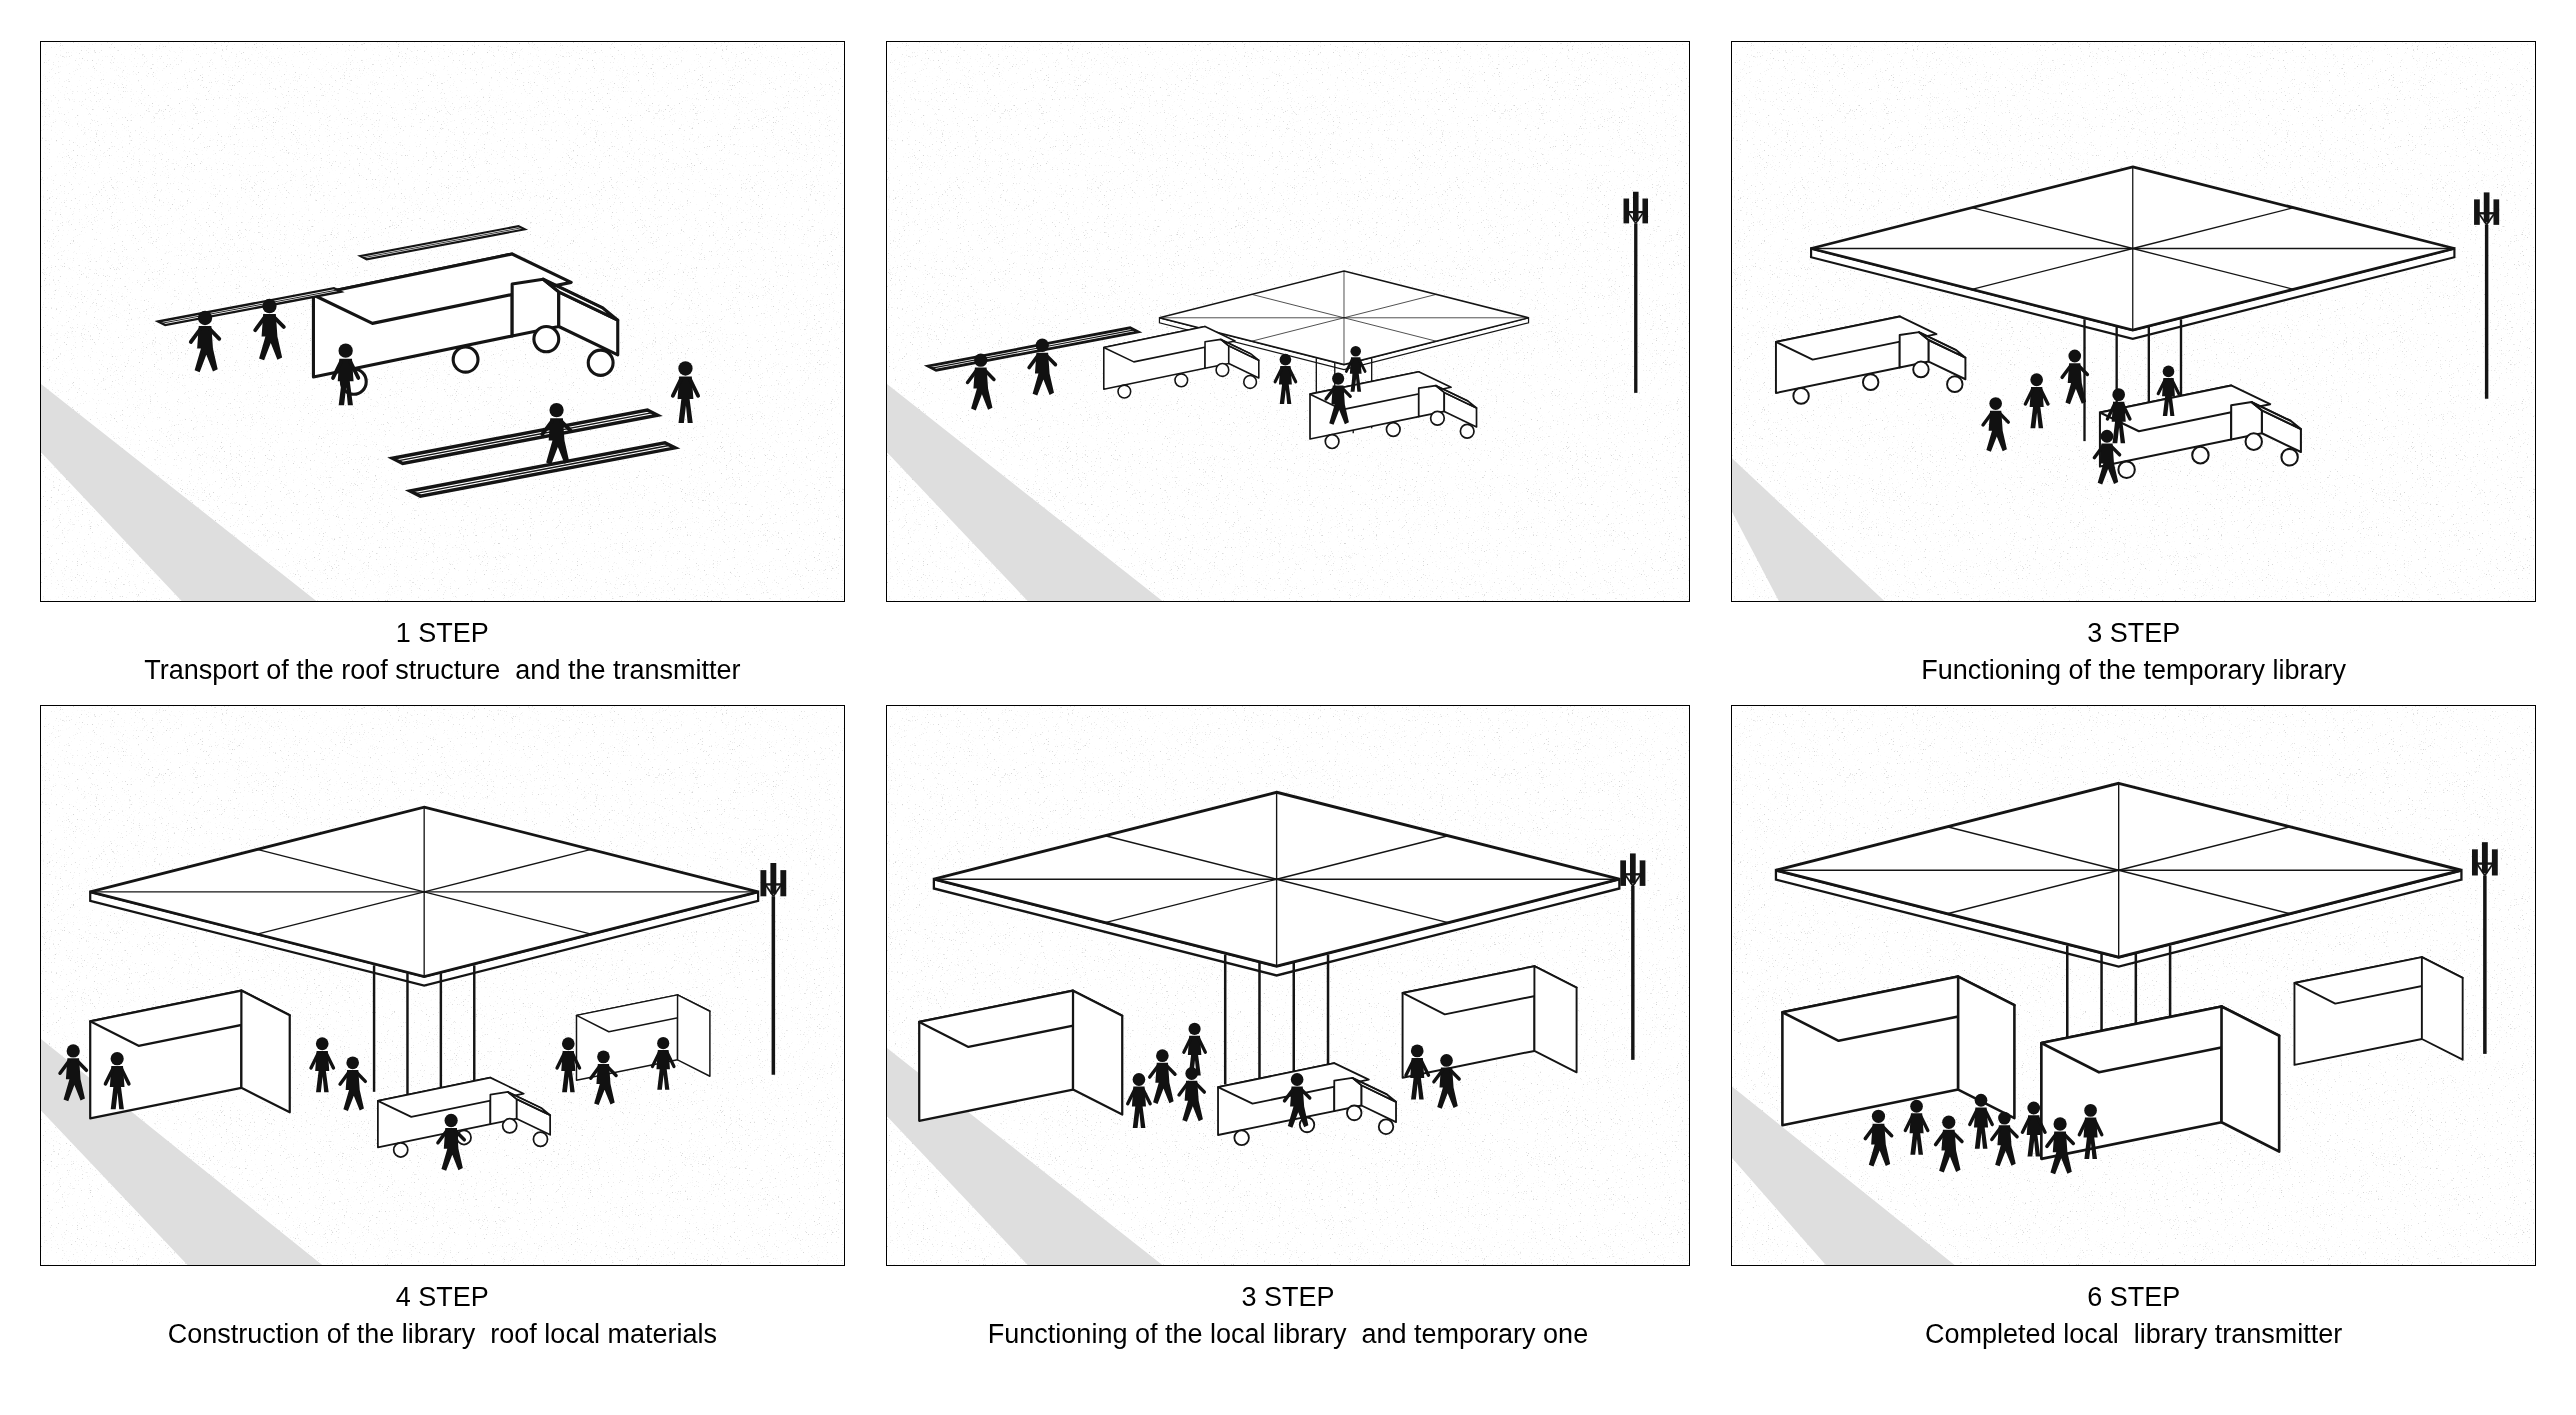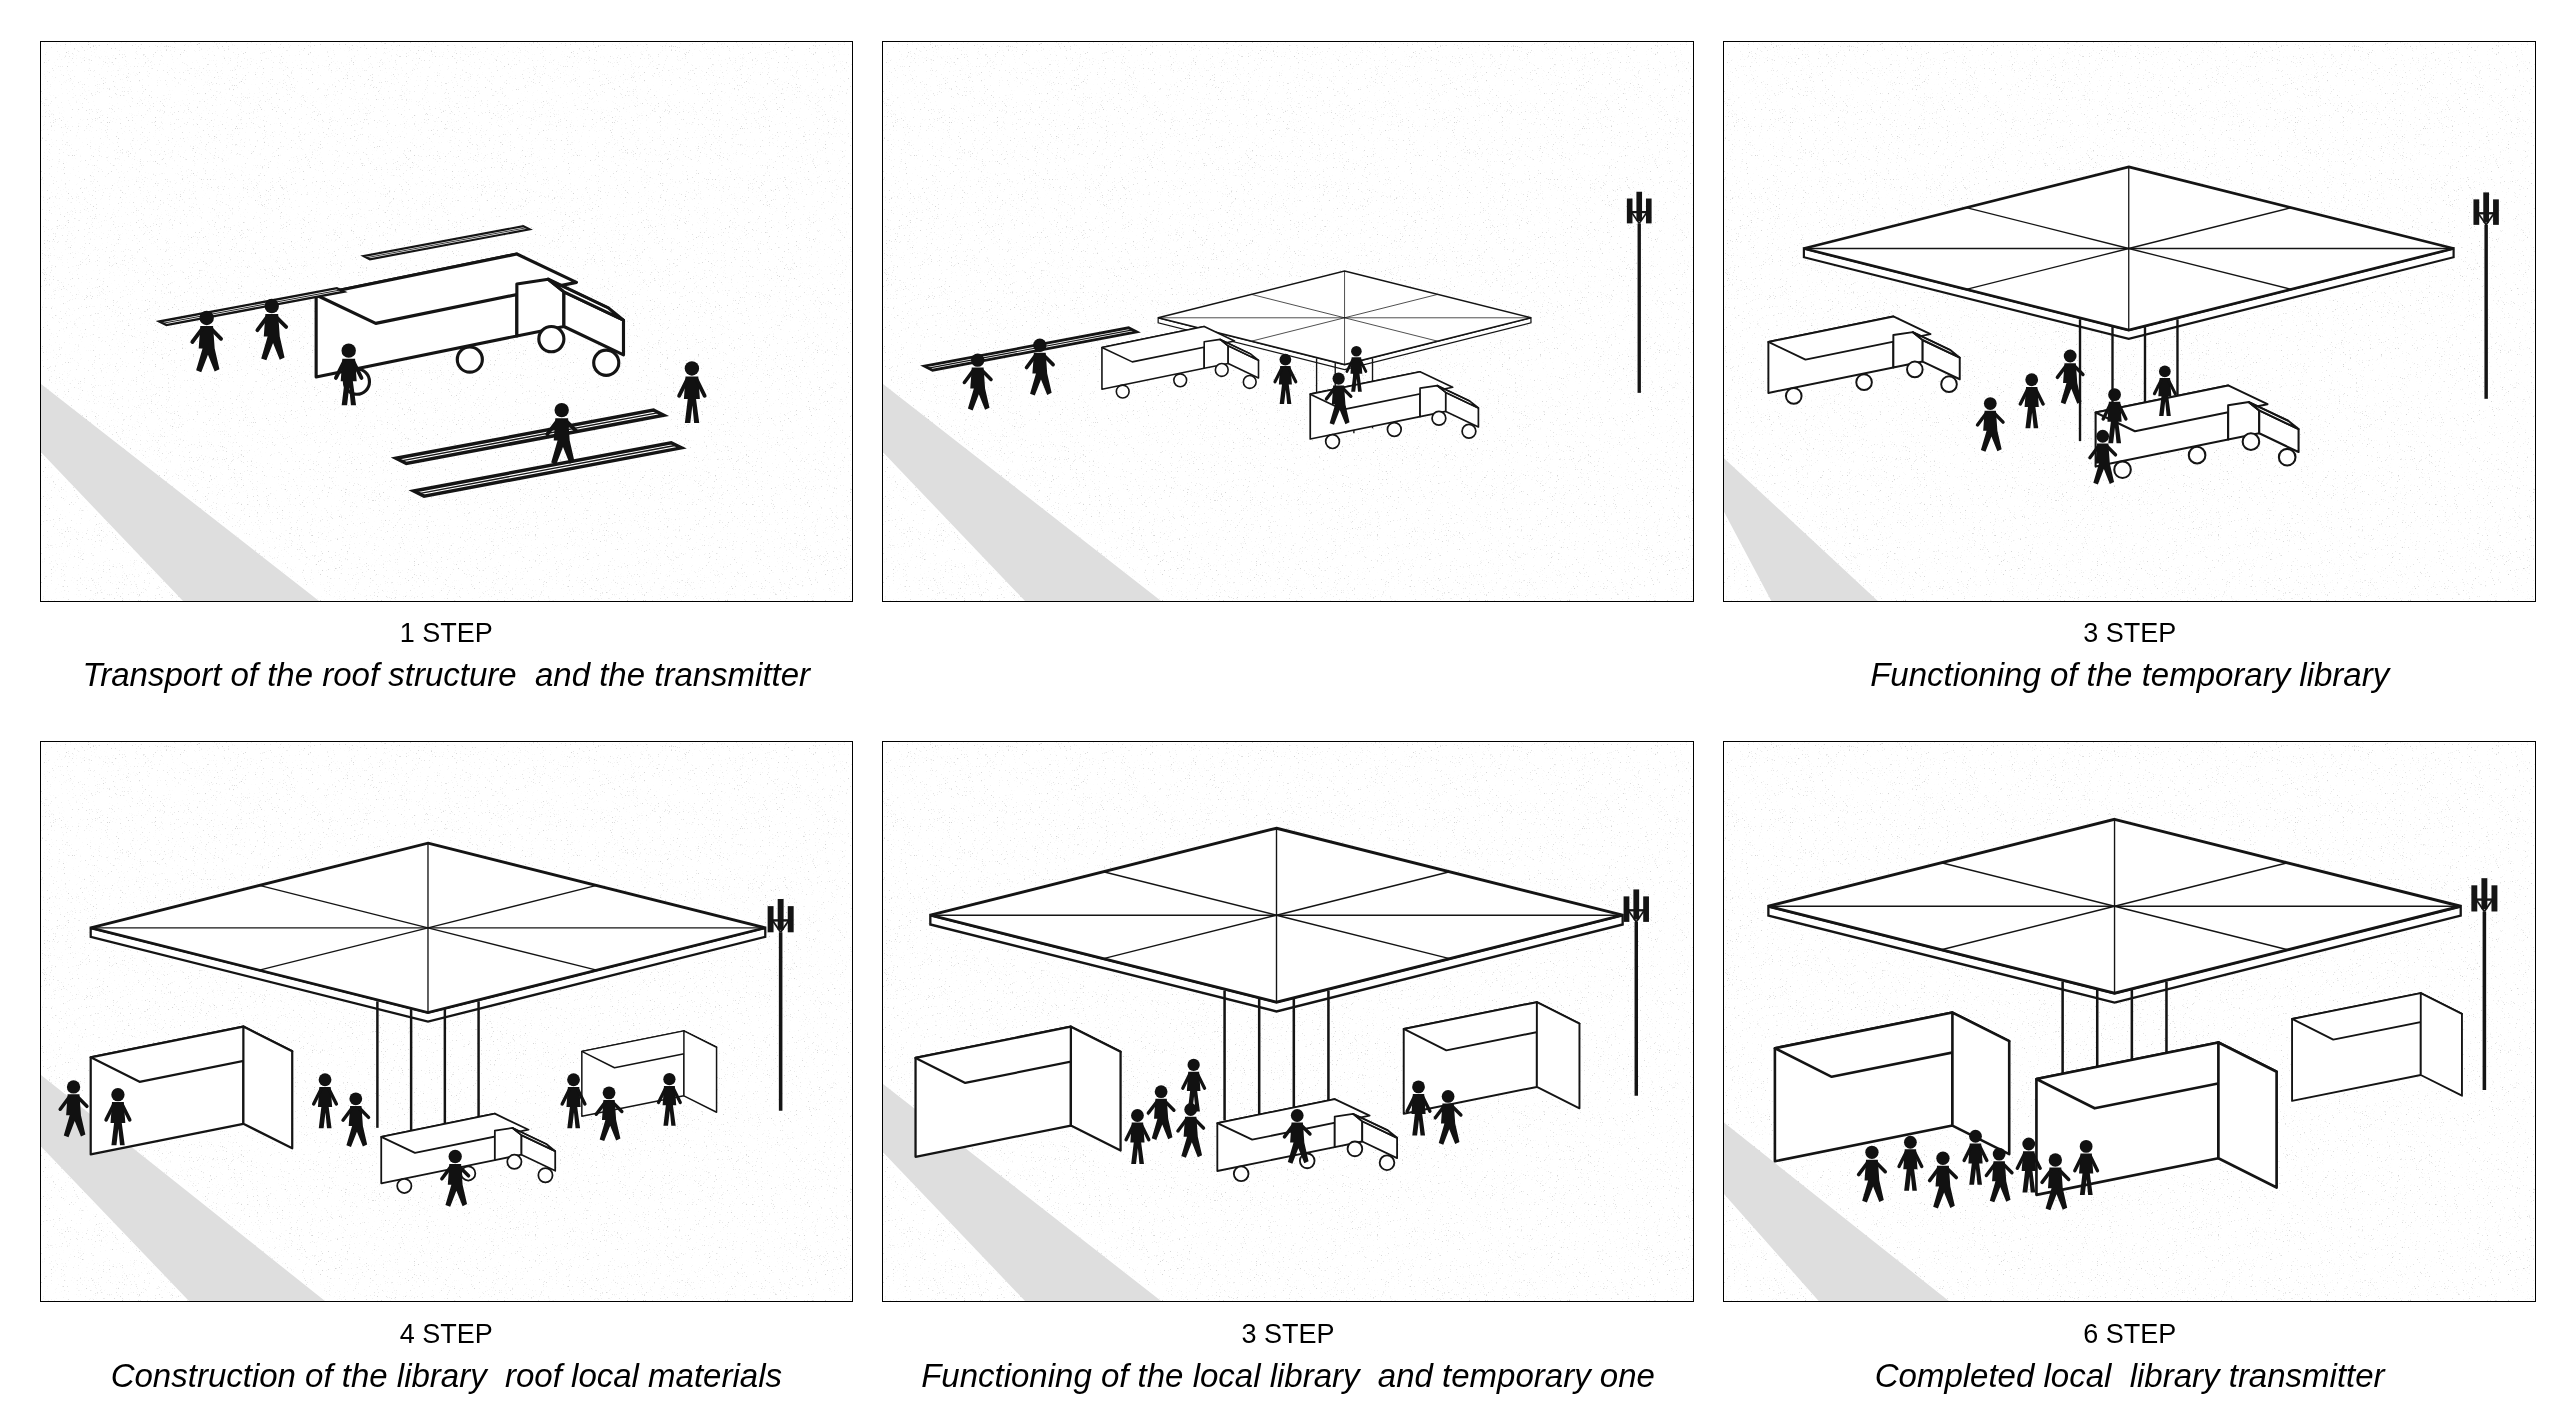--- a/index.html
+++ b/index.html
@@ -13,21 +13,20 @@
     width: 2576px;
     height: 1416px;
     overflow: hidden;
   }
   .grid {
     display: grid;
     grid-template-columns: repeat(3, 1fr);
     column-gap: 41px;
     row-gap: 0;
     padding: 41px 40px 0 40px;
-    gap: 29px;
   }
   .cell { display: flex; flex-direction: column; }
   .panel {
     border: 1.8px solid #000;
     background: #ffffff;
     height: 561px;
     box-sizing: border-box;
     overflow: hidden;
   }
   .panel svg { width: 100%; height: 100%; display: block; }
@@ -38,24 +37,23 @@
     min-height: 83px;
     box-sizing: border-box;
   }
   .step-label {
     font-size: 27px;
     line-height: 1.2;
     margin-bottom: 4.7px;
     white-space: pre-wrap;
   }
   .step-caption {
-    font-size: 33px;
+    font-size: 27px;
     line-height: 1.25;
     white-space: pre-wrap;
-    font-style: italic;
   }
 </style>
 </head>
 <body>
 
 <svg width="0" height="0" style="position:absolute" aria-hidden="true">
   <defs>
     <filter id="speckle" x="0" y="0" width="100%" height="100%">
       <feTurbulence type="fractalNoise" baseFrequency="0.9" numOctaves="2" seed="7"></feTurbulence>
       <feColorMatrix type="matrix" values="0 0 0 0 0.42  0 0 0 0 0.42  0 0 0 0 0.42  0 0 0 6 -4.1"></feColorMatrix>

